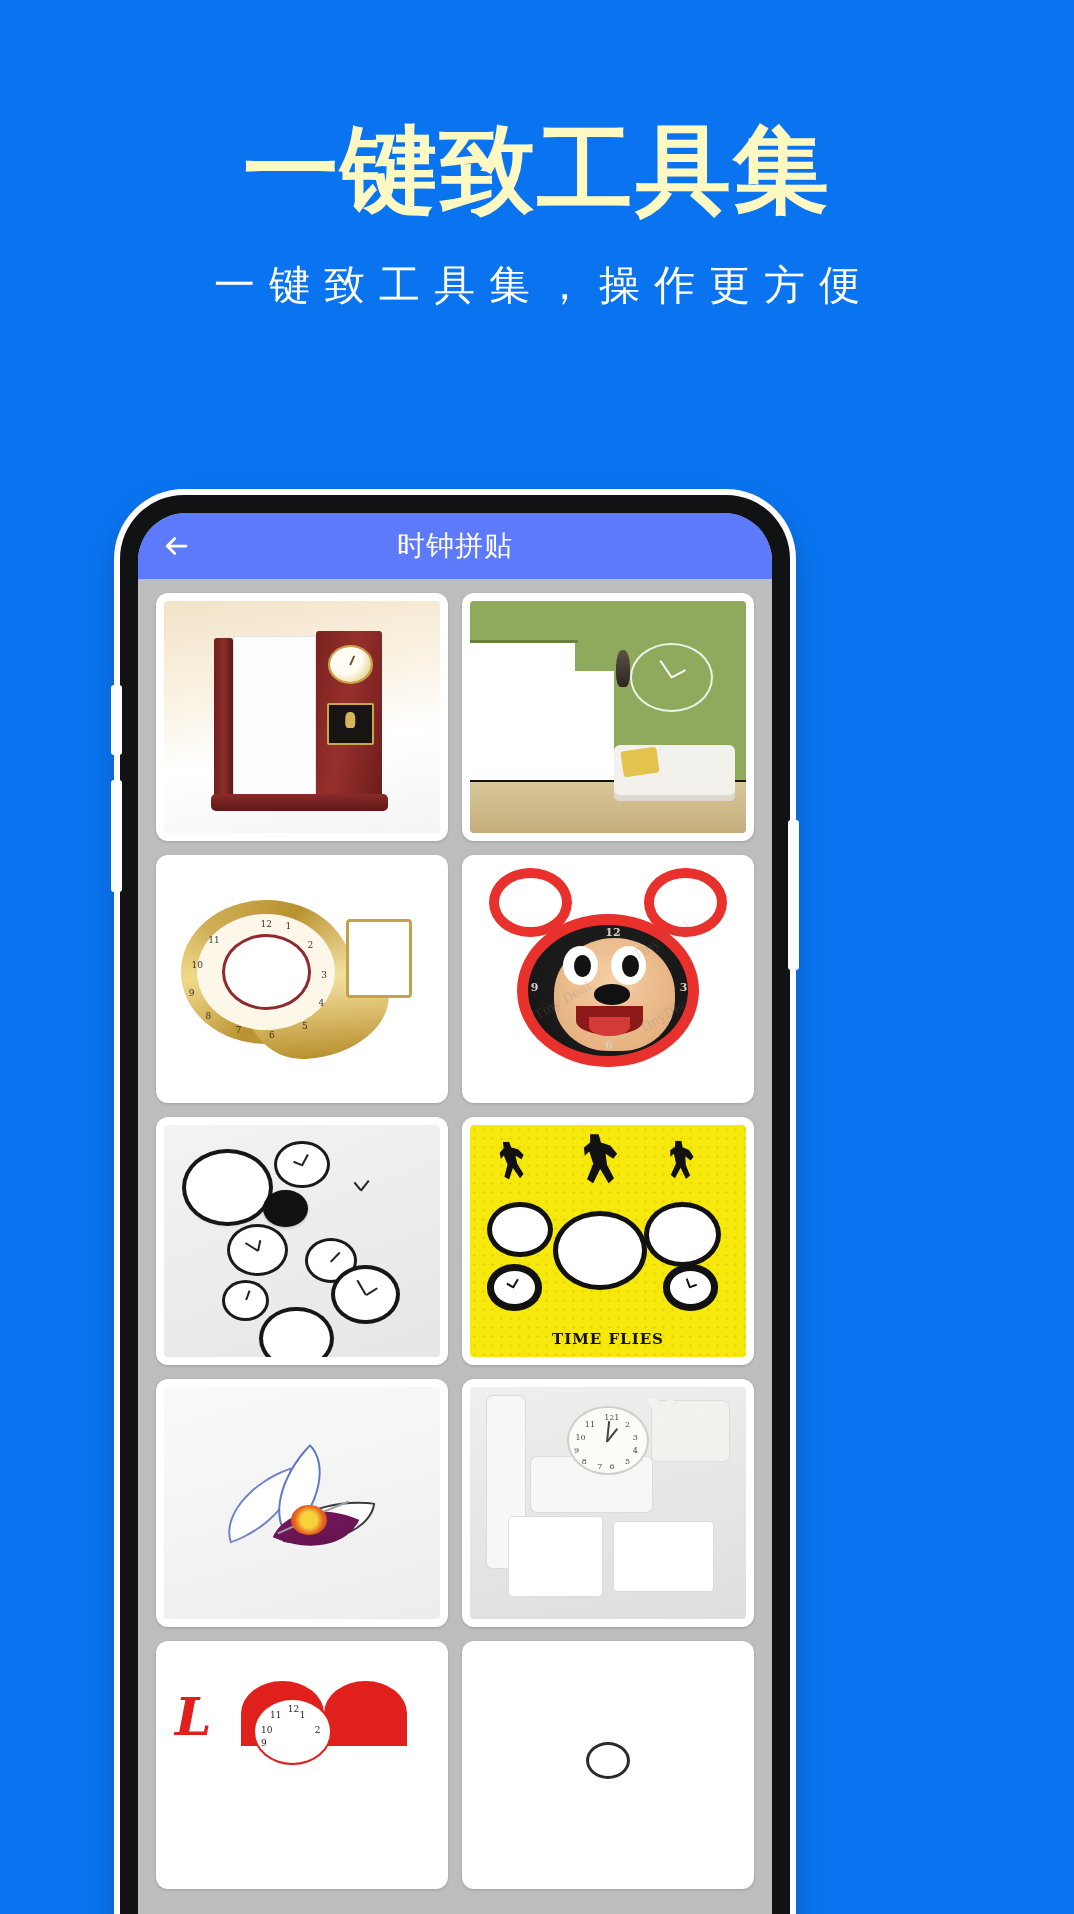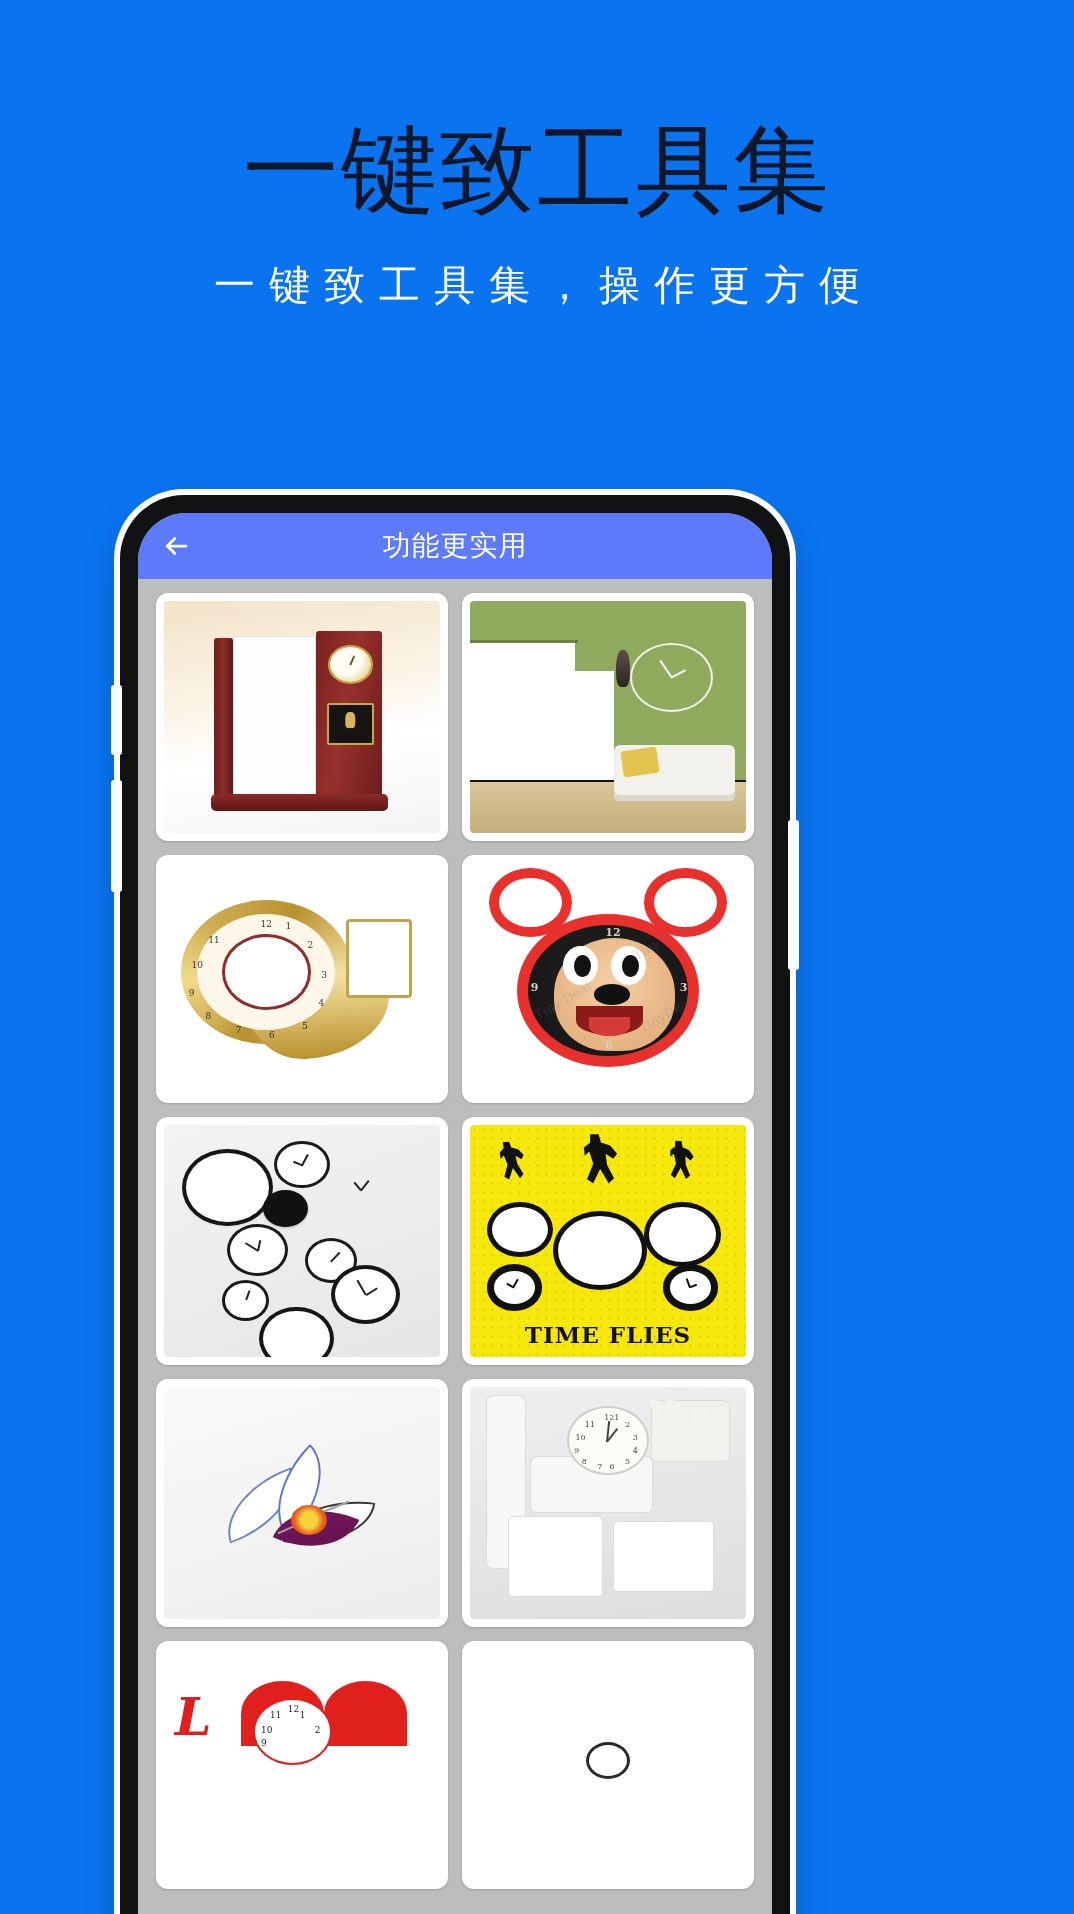--- a/index.html
+++ b/index.html
@@ -12,22 +12,22 @@
 
   
   .promo-head{
     position:absolute; left:0; top:0; width:1074px;
     text-align:center;
   }
   .promo-title{
     margin-top:118px;
     font-size:96px;
     line-height:1.1;
-    font-weight:normal;
-    color:#0f172a;
+    font-weight:bold;
+    color:#fef9c3;
     letter-spacing:2px;
     font-family:"DejaVu Sans", sans-serif;
   }
   .promo-sub{
     margin-top:34px;
     font-size:41px;
     color:#ffffff;
     letter-spacing:14px;
     font-family:"DejaVu Sans", sans-serif;
     text-indent:14px;
@@ -214,21 +214,21 @@
     position:absolute; background:#111;
     width:10%; height:17%;
     clip-path:polygon(18% 0,40% 0,46% 16%,70% 22%,88% 38%,78% 48%,58% 38%,62% 60%,80% 86%,66% 96%,44% 68%,26% 96%,10% 88%,26% 58%,16% 34%,4% 42%,2% 26%,18% 16%);
   }
   .t-flies .o{ position:absolute; border-radius:50%; background:#f7e80c; border:7px solid #111;}
   .t-flies .oo{ position:absolute; border-radius:50%; background:#fff; border:5px solid #111;}
   .t-flies .tf{
     position:absolute; left:0; right:0; bottom:4%;
     text-align:center; color:#151208;
     font-family:"DejaVu Serif", serif; font-weight:bold;
-    font-size:23px; letter-spacing:1px;
+    font-size:15px; letter-spacing:1px;
   }
   .t-flies .tick{position:absolute;background:#111;transform-origin:bottom;}
 
   
   .t-petal{ background:linear-gradient(165deg,#fafafa,#ededed); }
   .t-petal .leaf{
     position:absolute; background:#fff;
     border:2px solid #6f83c8;
     border-radius:100% 0 100% 0;
   }
@@ -289,21 +289,21 @@
 
   <div class="screen">
 
     <div class="appbar">
       <div class="back-arrow">
         <svg width="30" height="30" viewBox="0 0 24 24" fill="none" stroke="#ffffff" stroke-width="2.2" stroke-linecap="round" stroke-linejoin="round">
           <line x1="20" y1="12" x2="5" y2="12"></line>
           <polyline points="11,18 5,12 11,6"></polyline>
         </svg>
       </div>
-      <div class="appbar-title">功能更实用</div>
+      <div class="appbar-title">时钟拼贴</div>
     </div>
 
     <div class="grid">
 
       <div class="card">
         <div class="thumb t-desk">
           <div class="wood-l"></div>
             <div class="photo"></div>
             <div class="wood-r"></div>
           <div class="dial"></div>

